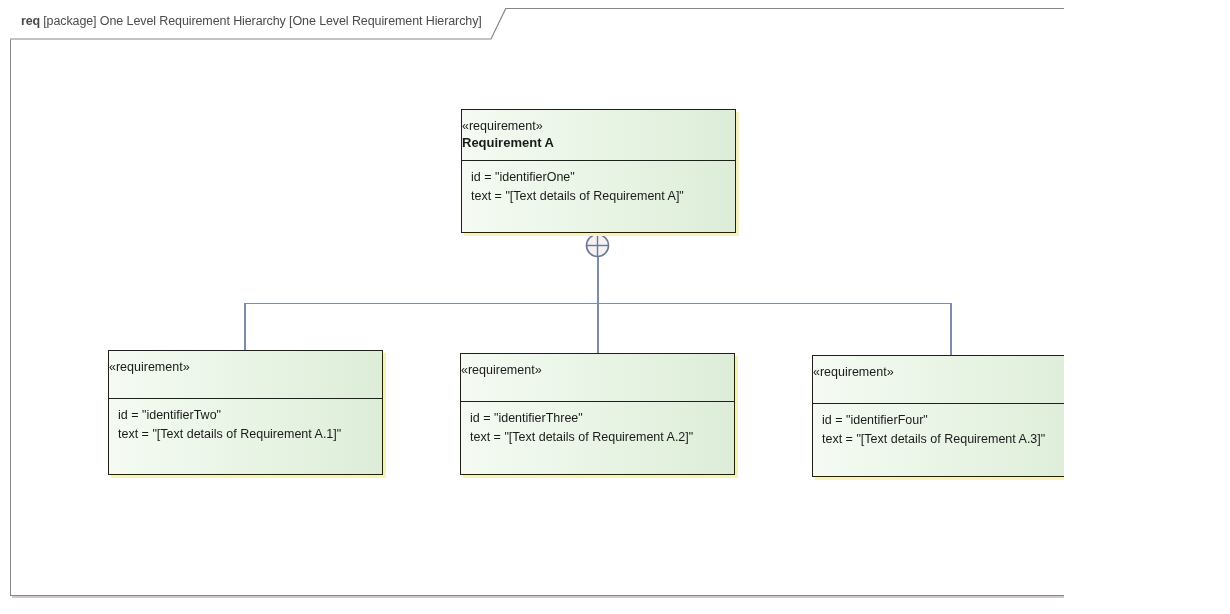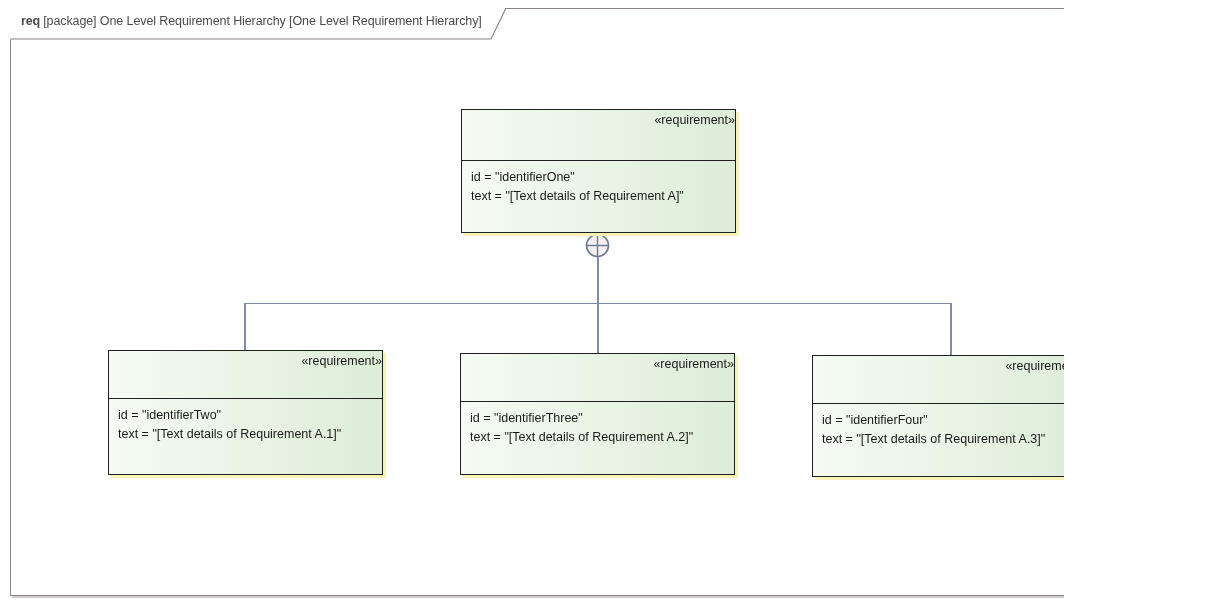--- a/index.html
+++ b/index.html
@@ -42,23 +42,23 @@
     position:absolute;
     width:275px;
     border:1px solid var(--node-border);
     background:linear-gradient(90deg,var(--node-fill-start),var(--node-fill-end));
     box-shadow:3px 3px 0 var(--node-shadow);
     box-sizing:border-box;
     color:#1a1a1a;
   }
   .node .header{
     border-bottom:1px solid var(--node-border);
-    text-align:right;
+    text-align:left;
     box-sizing:border-box;
-    padding-top:2px;
+    padding-top:8px;
   }
   .node .stereotype{display:block;font-size:12.5px;line-height:16px;}
   .node .req-name{display:block;font-size:13px;font-weight:bold;line-height:18px;}
   .node .body{
     padding:7px 9px;
     font-size:12.5px;line-height:19px;
     text-align:left;
   }
   .node .attr{display:block;white-space:nowrap;}
   .node-a  {left:461px;top:109px;height:124px;}
@@ -98,20 +98,21 @@
   <div class="cline seg-d3"></div>
   <svg class="containment" width="27" height="26">
     <circle cx="13.5" cy="12.5" r="11" fill="#f8f0ee" stroke="#67789d" stroke-width="1.6"></circle>
     <line x1="13.5" y1="1.5" x2="13.5" y2="23.5" stroke="#67789d" stroke-width="1.4"></line>
     <line x1="2.5" y1="12.5" x2="24.5" y2="12.5" stroke="#67789d" stroke-width="1.4"></line>
   </svg>
 
   <div class="node node-a">
     <div class="header">
       <span class="stereotype">«requirement»</span>
+      <span class="req-name">Requirement A</span>
     </div>
     <div class="body">
       <span class="attr">id = "identifierOne"</span>
       <span class="attr">text = "[Text details of Requirement A]"</span>
     </div>
   </div>
 
   <div class="node node-a1">
     <div class="header">
       <span class="stereotype">«requirement»</span>

